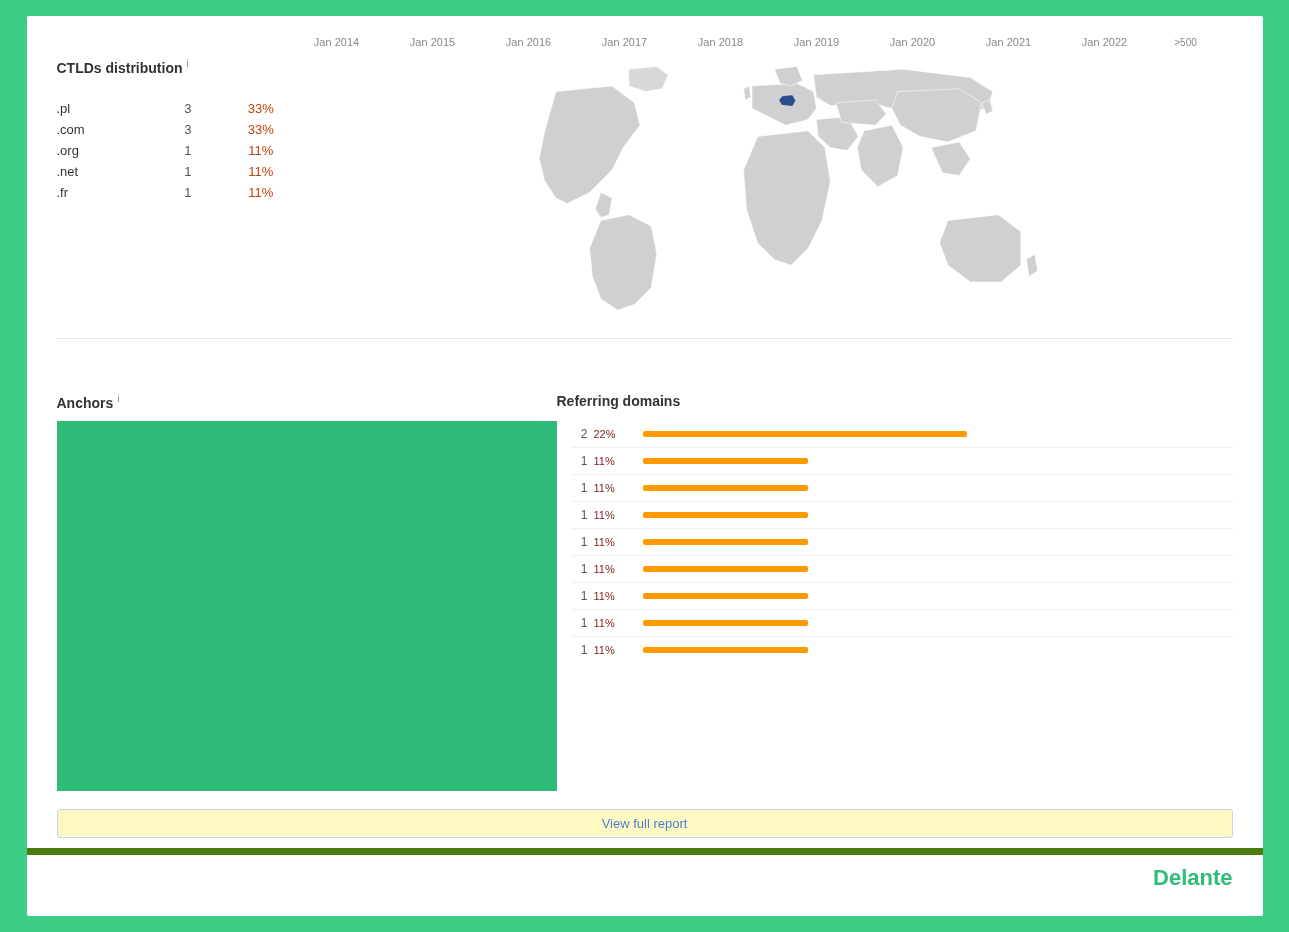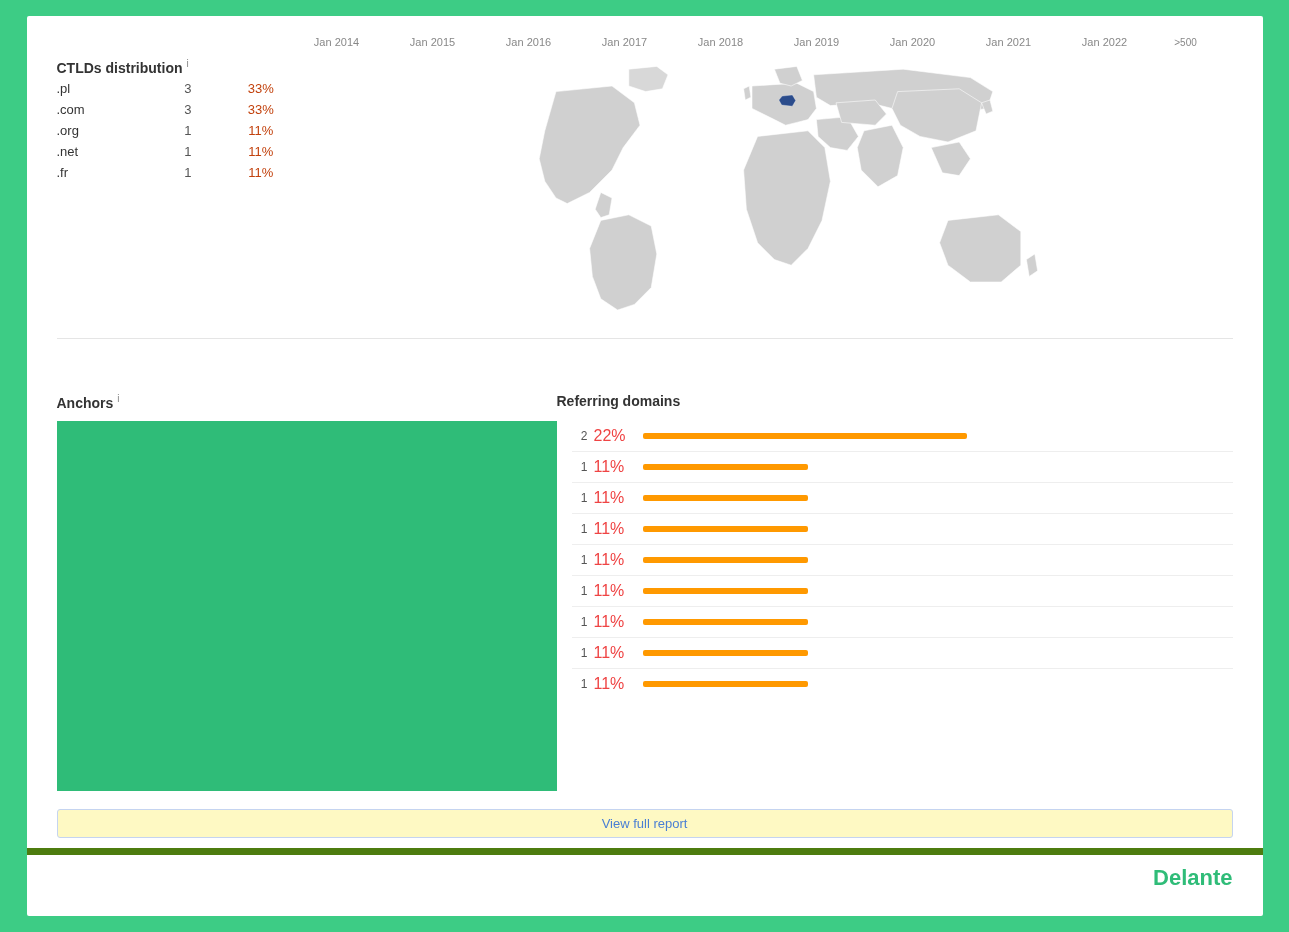--- a/index.html
+++ b/index.html
@@ -59,21 +59,21 @@
     .left-panel {
       width: 270px;
       flex-shrink: 0;
       padding-right: 20px;
     }
 
     .ctlds-title {
       font-size: 14px;
       font-weight: bold;
       color: #333;
-      margin-bottom: 2px;
+      margin-bottom: 22px;
     }
     .ctlds-title sup {
       font-size: 10px;
       color: #888;
       font-weight: normal;
     }
 
     .ctlds-table {
       width: 100%;
       border-collapse: collapse;
@@ -171,22 +171,22 @@
       border-bottom: none;
     }
     .bar-count {
       font-size: 12px;
       color: #555;
       width: 16px;
       text-align: right;
       margin-right: 6px;
     }
     .bar-pct {
-      font-size: 16px;
-      color: #ef4444;
+      font-size: 11px;
+      color: #7f1d1d;
       width: 32px;
       margin-right: 17px;
     }
     .bar-track {
       flex: 1;
       height: 6px;
       position: relative;
     }
     .bar-fill {
       height: 6px;

